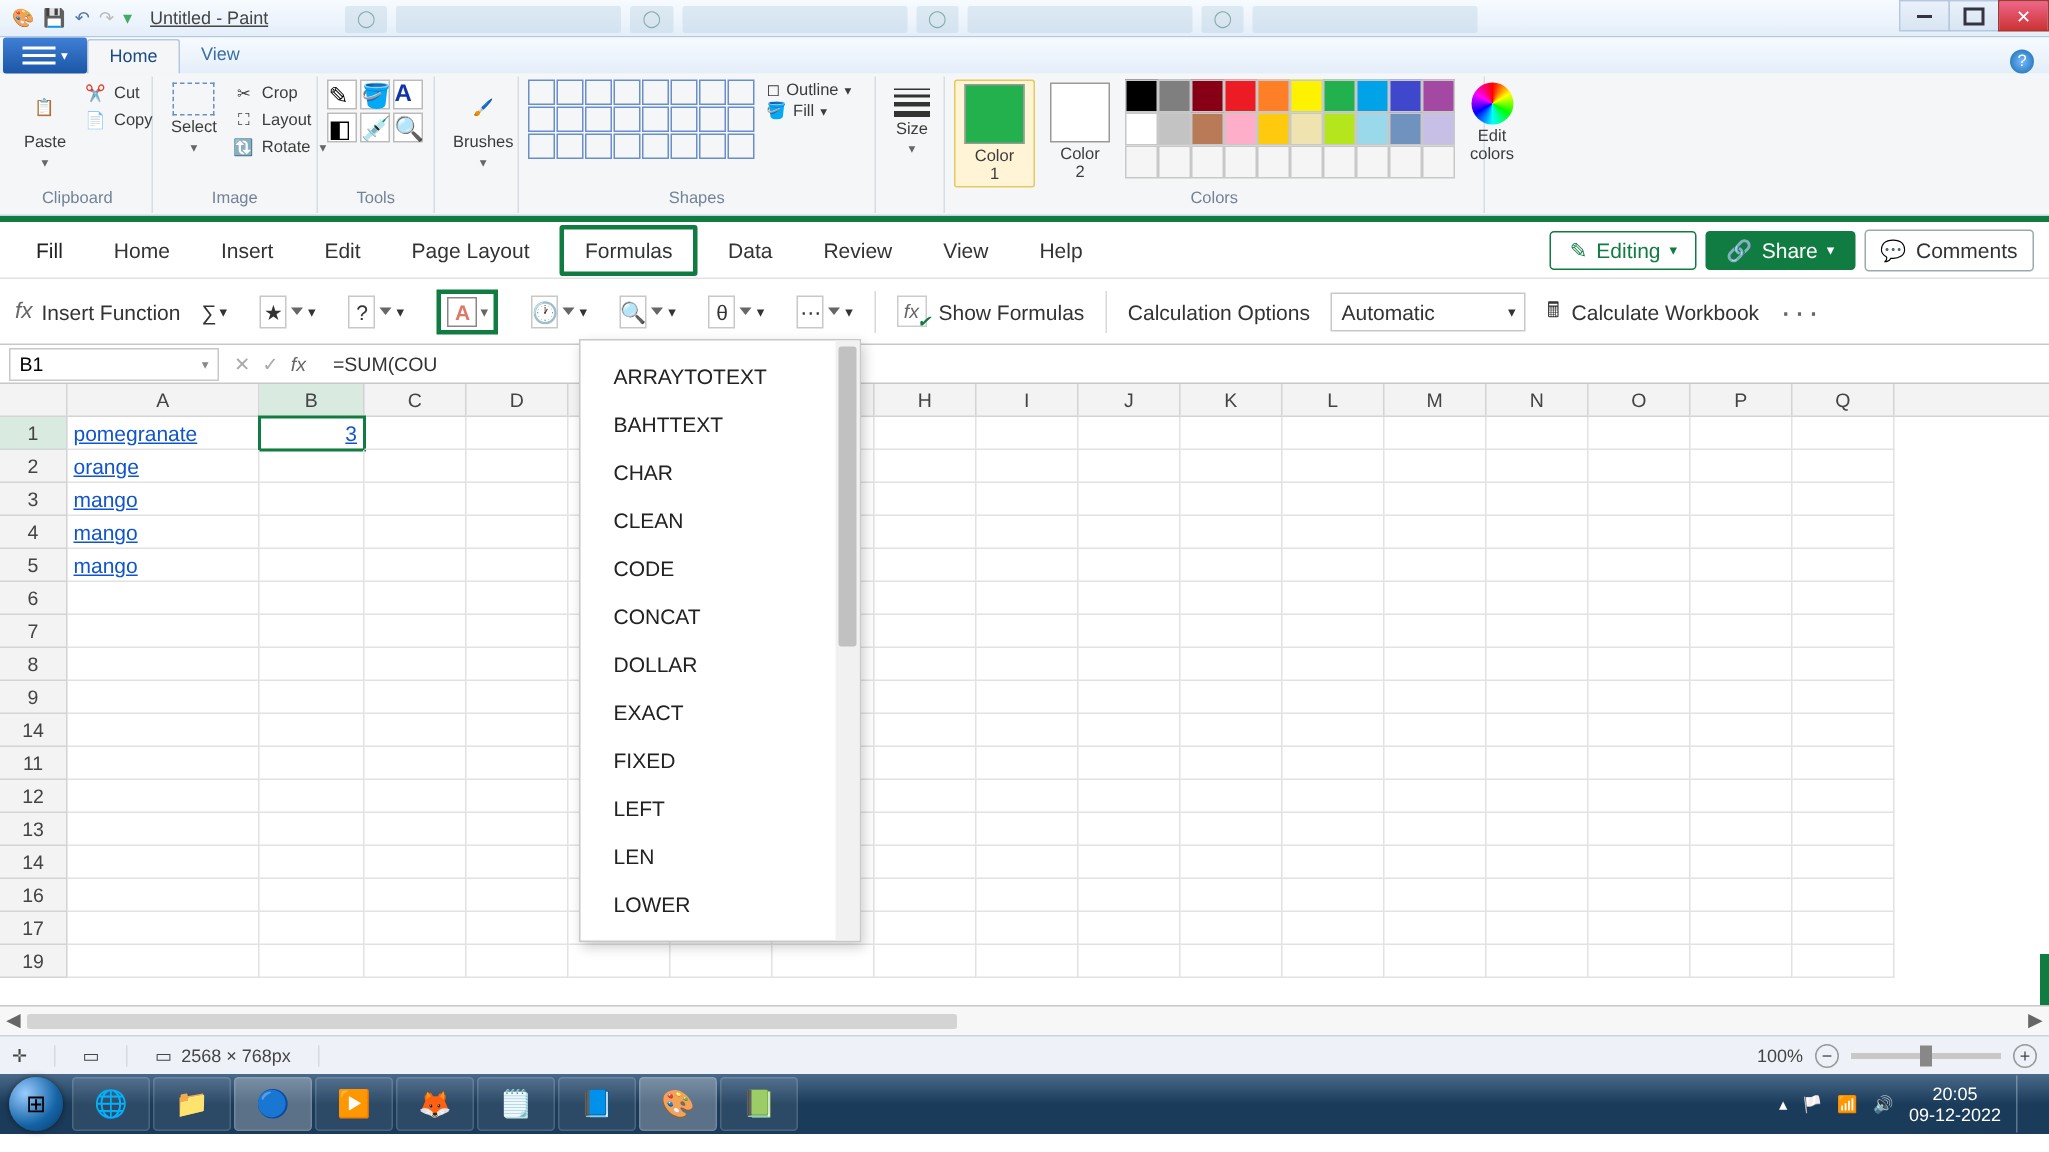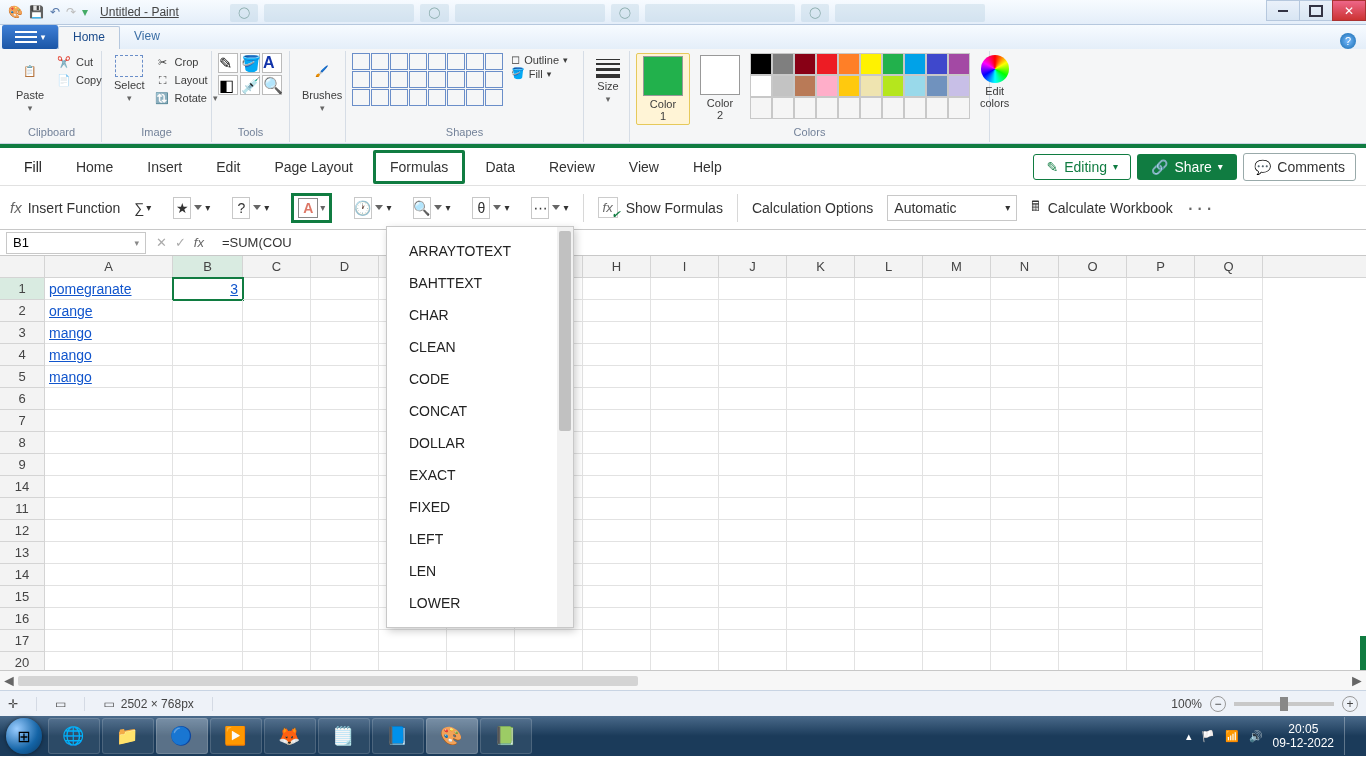--- a/index.html
+++ b/index.html
@@ -764,40 +764,20 @@
         <div class="cell colJ" style="width: 68px;"></div>
         <div class="cell colK" style="width: 68px;"></div>
         <div class="cell colL" style="width: 68px;"></div>
         <div class="cell colM" style="width: 68px;"></div>
         <div class="cell colN" style="width: 68px;"></div>
         <div class="cell colO" style="width: 68px;"></div>
         <div class="cell colP" style="width: 68px;"></div>
         <div class="cell colQ" style="width: 68px;"></div>
       </div>
       <div class="row">
-        <div class="rowhead">15</div>
-        <div class="cell colA" style="width: 128px;"></div>
-        <div class="cell colB" style="width: 70px;"></div>
-        <div class="cell colC" style="width: 68px;"></div>
-        <div class="cell colD" style="width: 68px;"></div>
-        <div class="cell colE" style="width: 68px;"></div>
-        <div class="cell colF" style="width: 68px;"></div>
-        <div class="cell colG" style="width: 68px;"></div>
-        <div class="cell colH" style="width: 68px;"></div>
-        <div class="cell colI" style="width: 68px;"></div>
-        <div class="cell colJ" style="width: 68px;"></div>
-        <div class="cell colK" style="width: 68px;"></div>
-        <div class="cell colL" style="width: 68px;"></div>
-        <div class="cell colM" style="width: 68px;"></div>
-        <div class="cell colN" style="width: 68px;"></div>
-        <div class="cell colO" style="width: 68px;"></div>
-        <div class="cell colP" style="width: 68px;"></div>
-        <div class="cell colQ" style="width: 68px;"></div>
-      </div>
-      <div class="row">
         <div class="rowhead">16</div>
         <div class="cell colA" style="width: 128px;"></div>
         <div class="cell colB" style="width: 70px;"></div>
         <div class="cell colC" style="width: 68px;"></div>
         <div class="cell colD" style="width: 68px;"></div>
         <div class="cell colE" style="width: 68px;"></div>
         <div class="cell colF" style="width: 68px;"></div>
         <div class="cell colG" style="width: 68px;"></div>
         <div class="cell colH" style="width: 68px;"></div>
         <div class="cell colI" style="width: 68px;"></div>
@@ -824,21 +804,21 @@
         <div class="cell colJ" style="width: 68px;"></div>
         <div class="cell colK" style="width: 68px;"></div>
         <div class="cell colL" style="width: 68px;"></div>
         <div class="cell colM" style="width: 68px;"></div>
         <div class="cell colN" style="width: 68px;"></div>
         <div class="cell colO" style="width: 68px;"></div>
         <div class="cell colP" style="width: 68px;"></div>
         <div class="cell colQ" style="width: 68px;"></div>
       </div>
       <div class="row">
-        <div class="rowhead">20</div>
+        <div class="rowhead">19</div>
         <div class="cell colA" style="width: 128px;"></div>
         <div class="cell colB" style="width: 70px;"></div>
         <div class="cell colC" style="width: 68px;"></div>
         <div class="cell colD" style="width: 68px;"></div>
         <div class="cell colE" style="width: 68px;"></div>
         <div class="cell colF" style="width: 68px;"></div>
         <div class="cell colG" style="width: 68px;"></div>
         <div class="cell colH" style="width: 68px;"></div>
         <div class="cell colI" style="width: 68px;"></div>
         <div class="cell colJ" style="width: 68px;"></div>
@@ -883,21 +863,21 @@
 
 <div class="paint-status">
   <div class="sec">
       <span>✛</span>
     </div>
   <div class="sec">
       <span>▭</span>
     </div>
   <div class="sec">
       <span>▭</span>
-      <span>2502 × 768px</span>
+      <span>2568 × 768px</span>
     </div>
   <div class="zoom">
     <span>100%</span>
     <span style="border:1px solid #999;border-radius:50%;width:16px;height:16px;display:flex;align-items:center;justify-content:center;">−</span>
     <div class="zoom-slider">
         <div class="knob"></div>
       </div>
     <span style="border:1px solid #999;border-radius:50%;width:16px;height:16px;display:flex;align-items:center;justify-content:center;">+</span>
   </div>
 </div>

